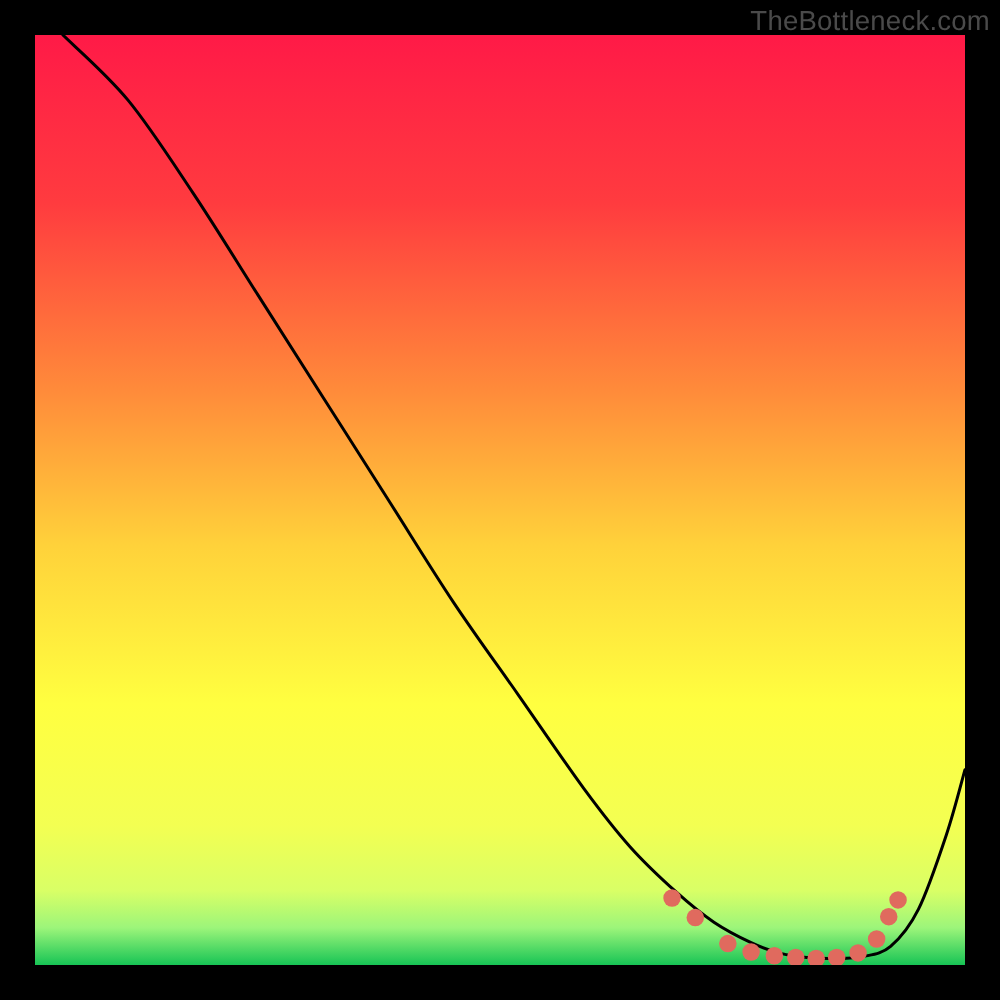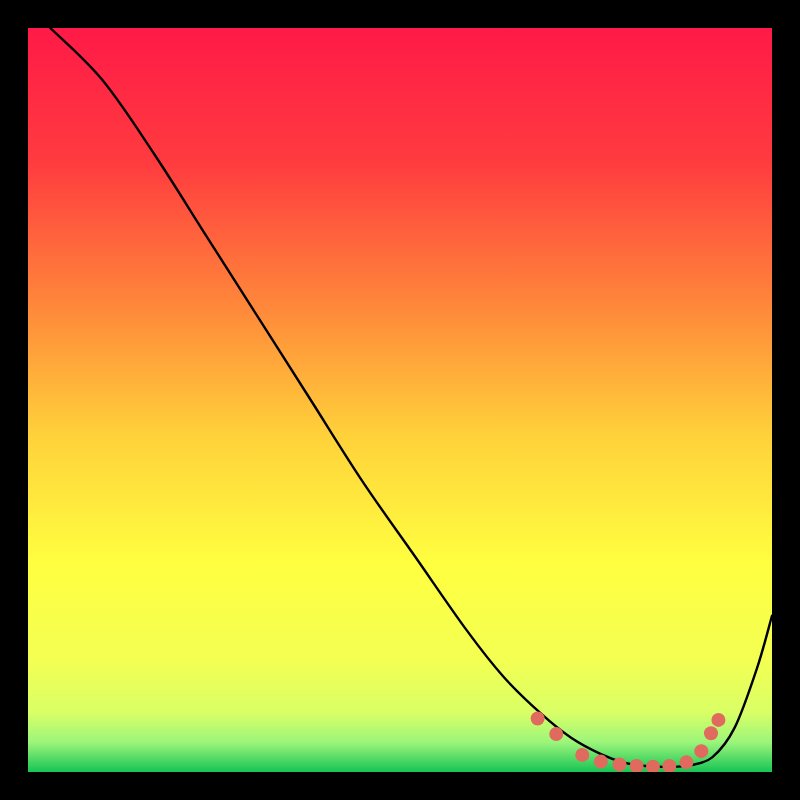--- a/index.html
+++ b/index.html
@@ -38,13 +38,14 @@
           <circle cx="608.592" cy="738.048" r="7" fill="#e06a5e"></circle>
           <circle cx="624.9599999999999" cy="738.792" r="7" fill="#e06a5e"></circle>
           <circle cx="641.328" cy="738.048" r="7" fill="#e06a5e"></circle>
           <circle cx="658.44" cy="734.328" r="7" fill="#e06a5e"></circle>
           <circle cx="673.32" cy="723.168" r="7" fill="#e06a5e"></circle>
           <circle cx="682.9920000000001" cy="705.312" r="7" fill="#e06a5e"></circle>
           <circle cx="690.432" cy="691.92" r="7" fill="#e06a5e"></circle>
         </g>
     </svg>
   </div>
+  <div class="watermark">TheBottleneck.com</div>
 </div>
 
 </body></html>

